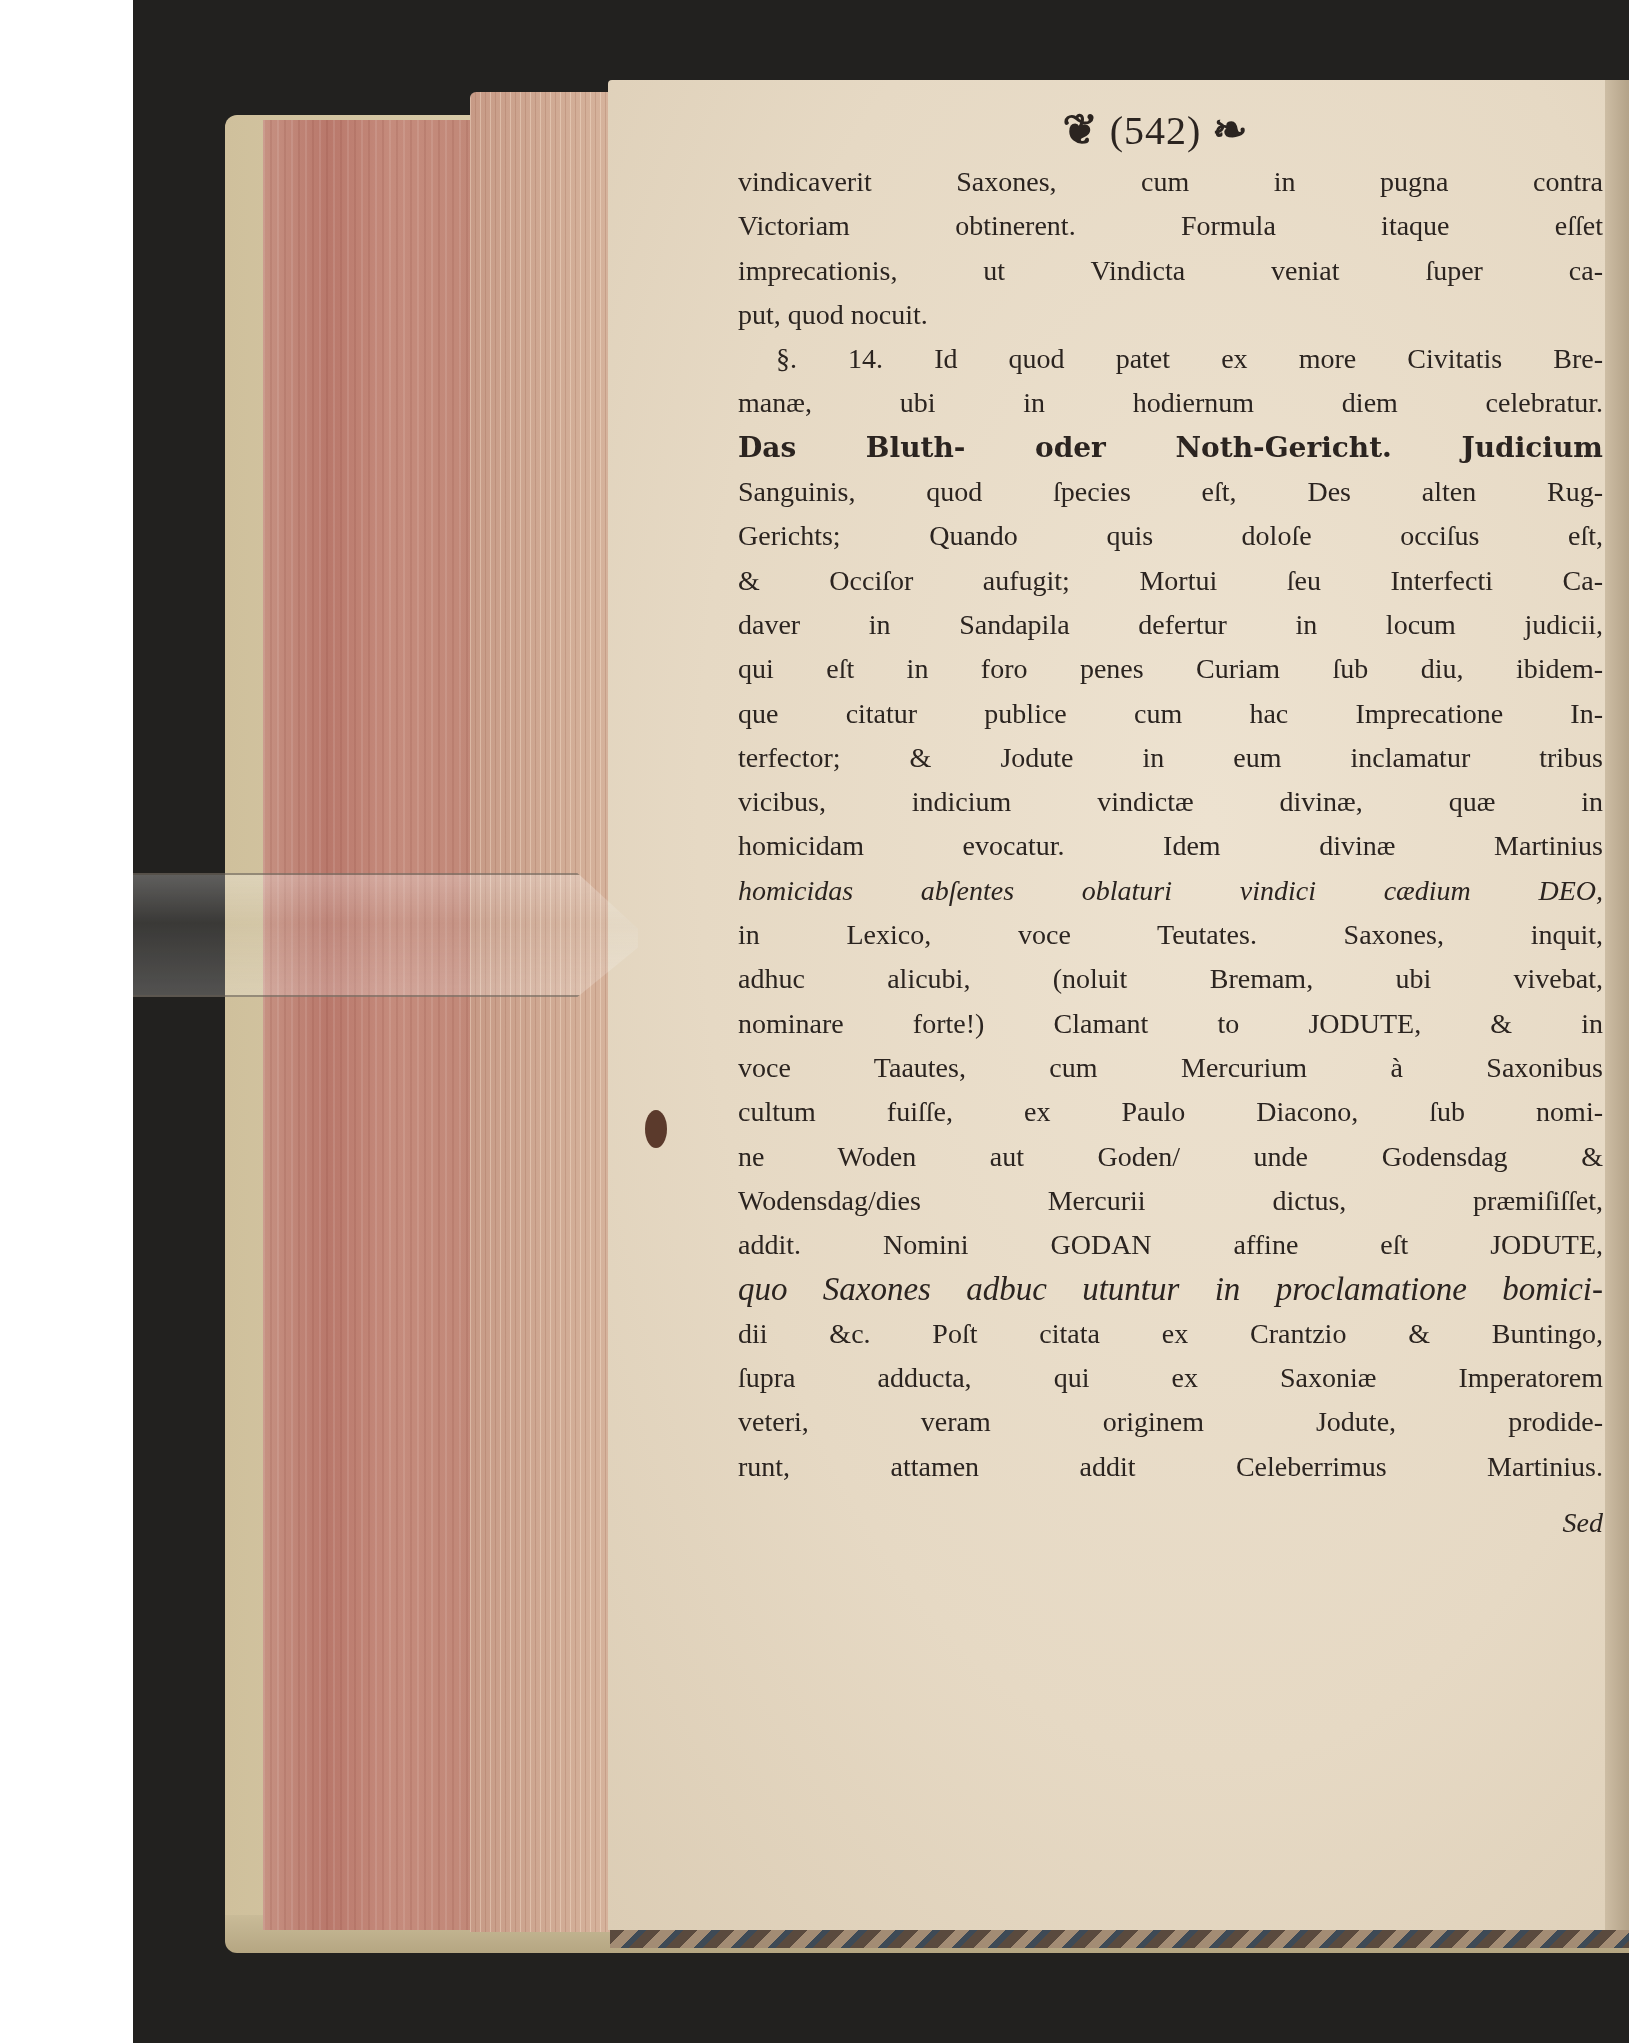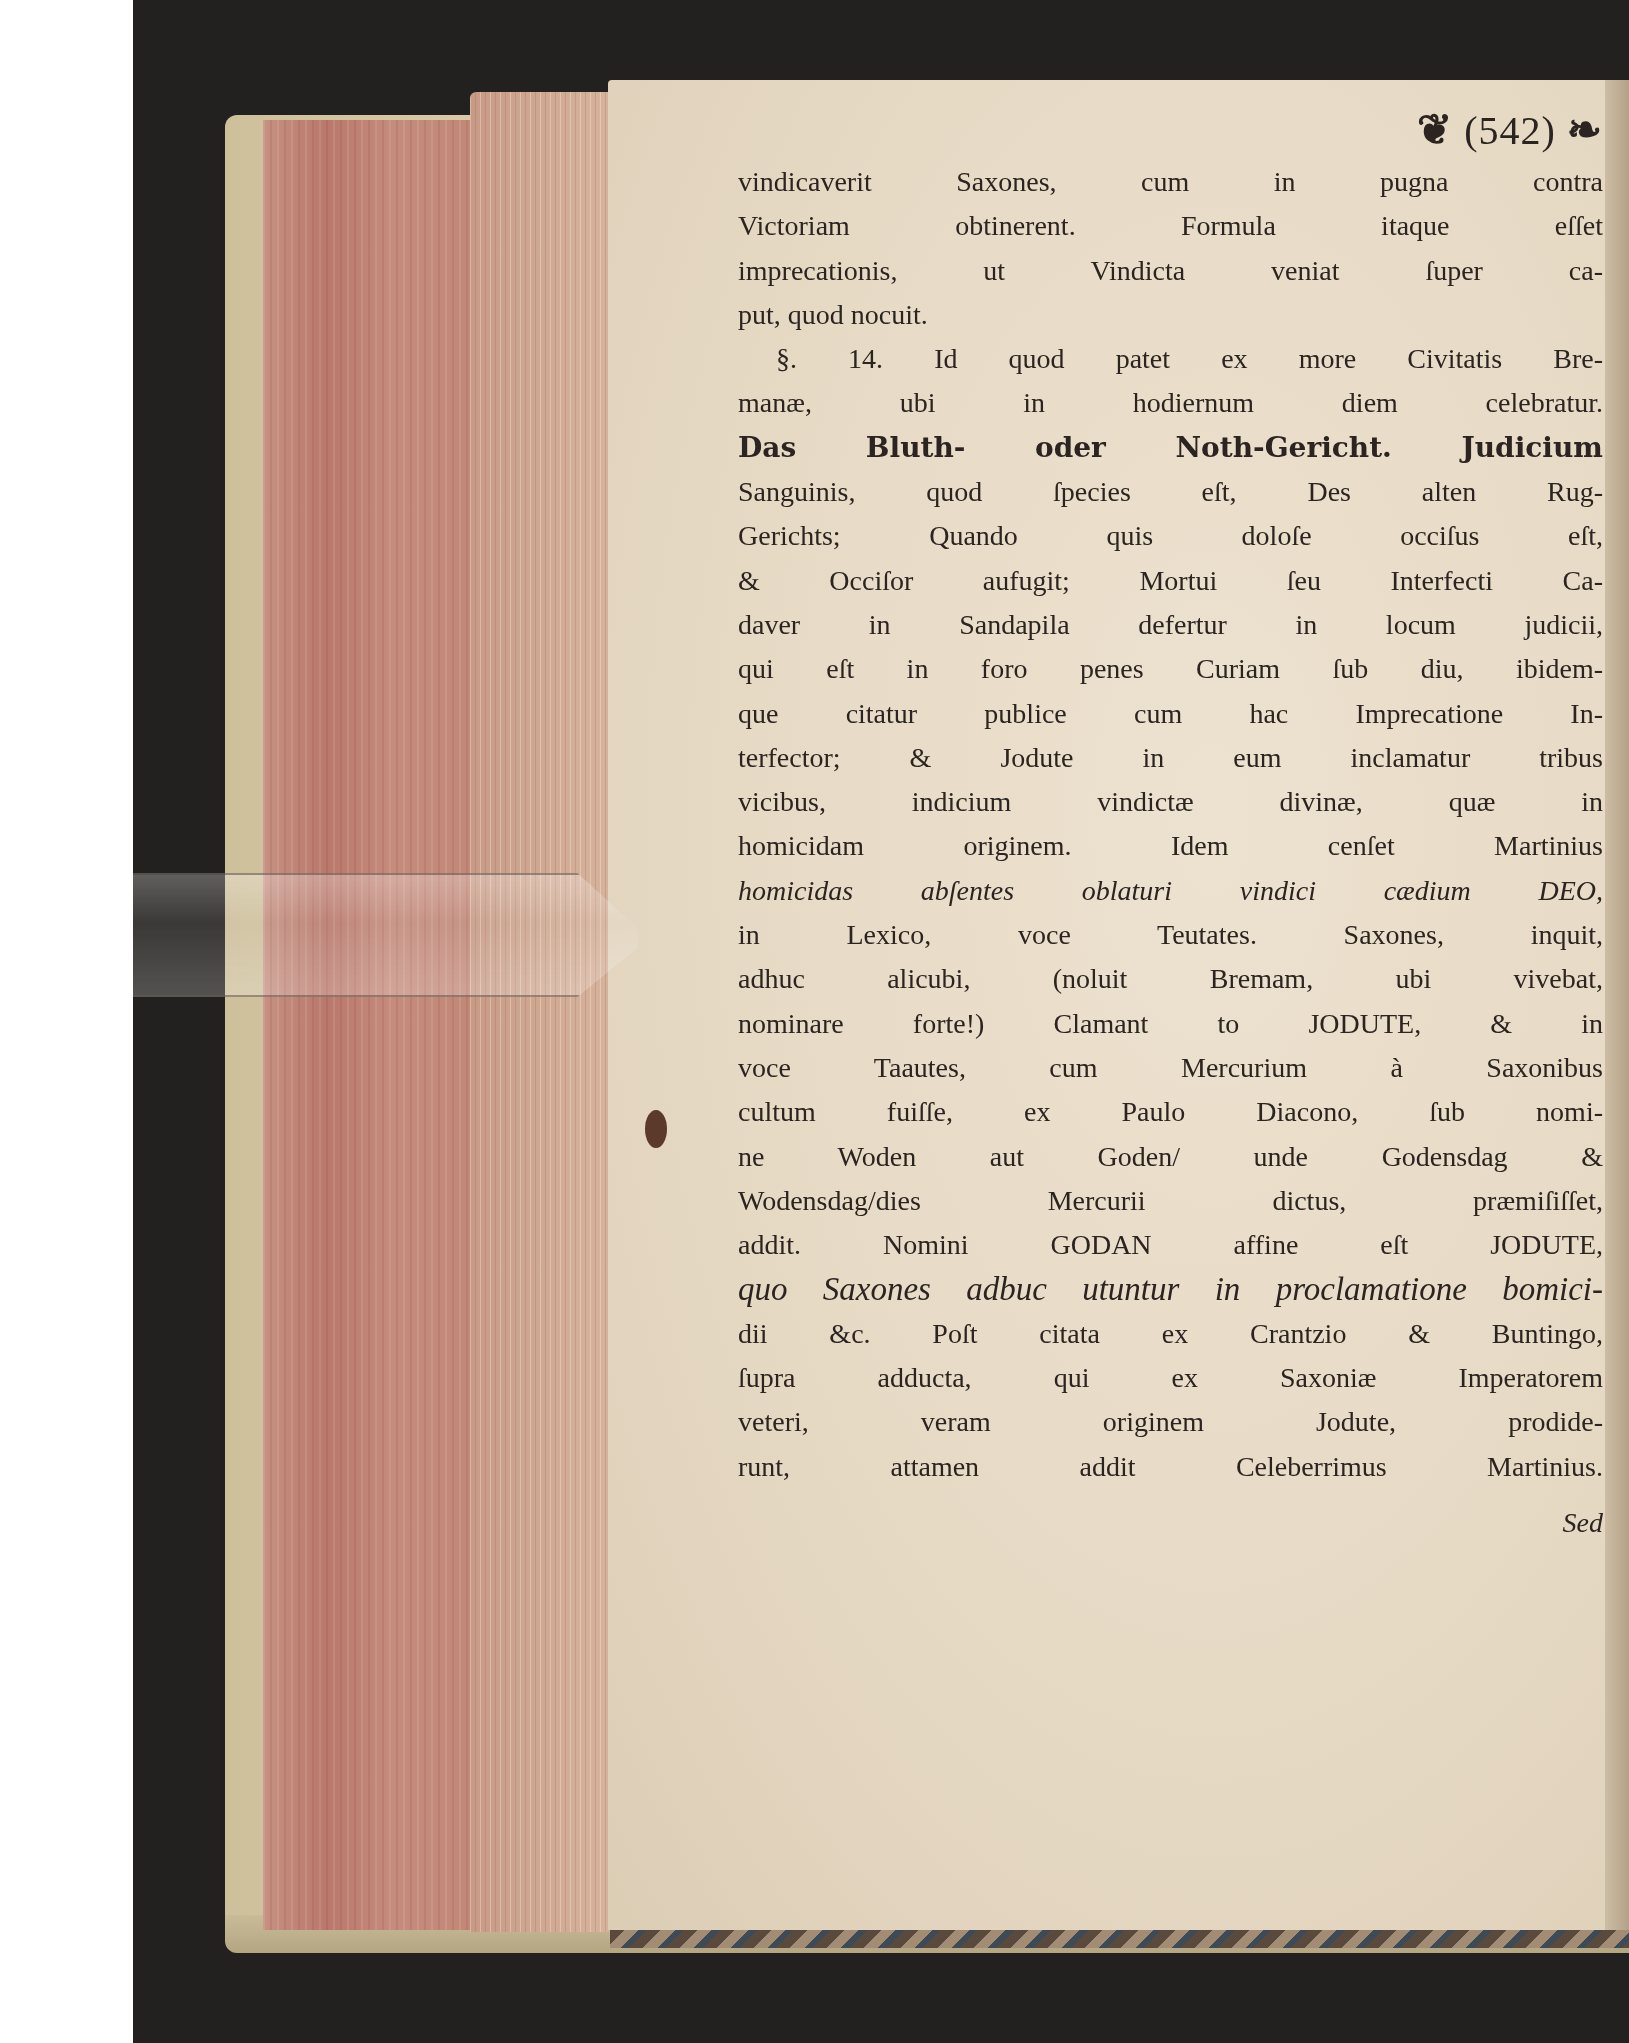--- a/index.html
+++ b/index.html
@@ -60,21 +60,21 @@
       border-bottom: 2px solid rgba(90,80,70,0.55);
       clip-path: polygon(0 0, 88% 0, 100% 45%, 100% 60%, 88% 100%, 0 100%);
     }
 
     
     .text-block {
       position: absolute; left: 738px; top: 100px; width: 865px;
       color: #2b2420;
     }
     .header {
-      text-align: right; font-size: 40px; height: 60px; line-height: 60px;
+      text-align: center; font-size: 40px; height: 60px; line-height: 60px;
       letter-spacing: 1px; margin-left: -30px;
     }
     .header .orn { font-weight: bold; font-size: 42px; }
     .line {
       height: 44.3px; line-height: 44.3px;
       font-size: 28px; white-space: nowrap;
       text-align: justify; text-align-last: justify;
     }
     .line.last { text-align-last: left; }
     .line.right { text-align-last: right; font-style: italic; font-weight: normal; margin-top: 12px; }
@@ -113,21 +113,21 @@
   <div class="line">manæ, ubi in hodiernum diem celebratur.</div>
   <div class="line frak">Das Bluth- oder Noth-Gericht.  Judicium</div>
   <div class="line">Sanguinis, quod ſpecies eſt, Des alten Rug-</div>
   <div class="line">Gerichts; Quando quis doloſe occiſus eſt,</div>
   <div class="line">&amp; Occiſor aufugit; Mortui ſeu Interfecti Ca-</div>
   <div class="line">daver in Sandapila defertur in locum judicii,</div>
   <div class="line">qui eſt in foro penes Curiam ſub diu, ibidem-</div>
   <div class="line">que citatur publice cum hac Imprecatione In-</div>
   <div class="line">terfector; &amp; Jodute in eum inclamatur tribus</div>
   <div class="line">vicibus, indicium vindictæ divinæ, quæ in</div>
-  <div class="line">homicidam originem.  Idem cenſet Martinius</div>
+  <div class="line">homicidam evocatur.  Idem divinæ Martinius</div>
   <div class="line i">homicidas abſentes oblaturi vindici cædium DEO,</div>
   <div class="line">in Lexico, voce Teutates.  Saxones, inquit,</div>
   <div class="line">adhuc alicubi, (noluit Bremam, ubi vivebat,</div>
   <div class="line">nominare forte!) Clamant to JODUTE, &amp; in</div>
   <div class="line">voce Taautes, cum Mercurium à Saxonibus</div>
   <div class="line">cultum fuiſſe, ex Paulo Diacono, ſub nomi-</div>
   <div class="line">ne Woden aut Goden/ unde Godensdag &amp;</div>
   <div class="line">Wodensdag/dies Mercurii dictus, præmiſiſſet,</div>
   <div class="line">addit.  Nomini GODAN affine eſt JODUTE,</div>
   <div class="line i" style="font-size:33px">quo Saxones adbuc utuntur in proclamatione bomici-</div>

